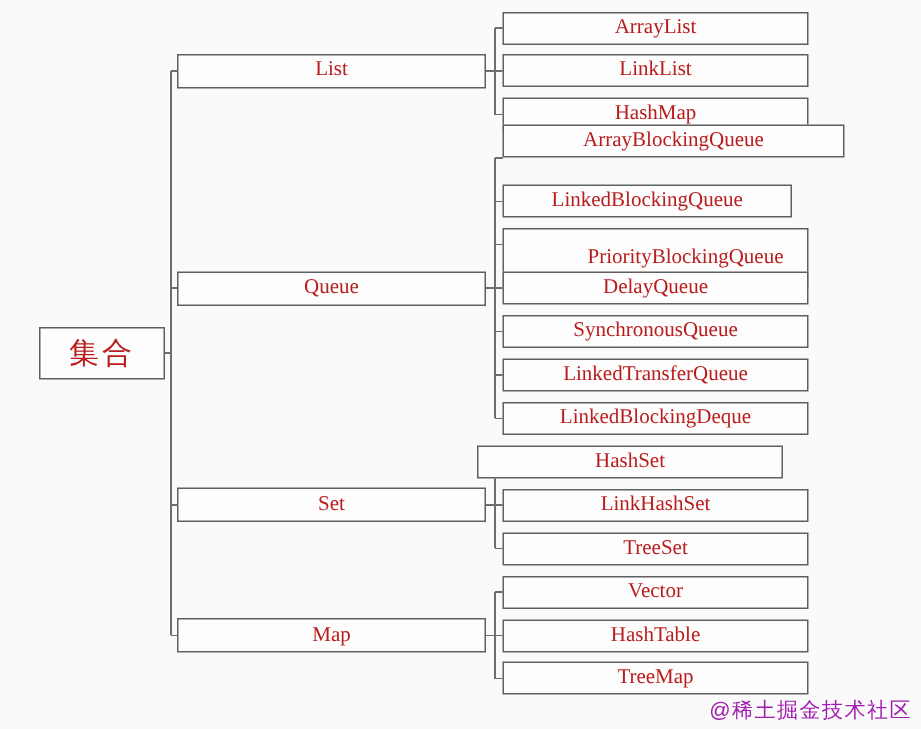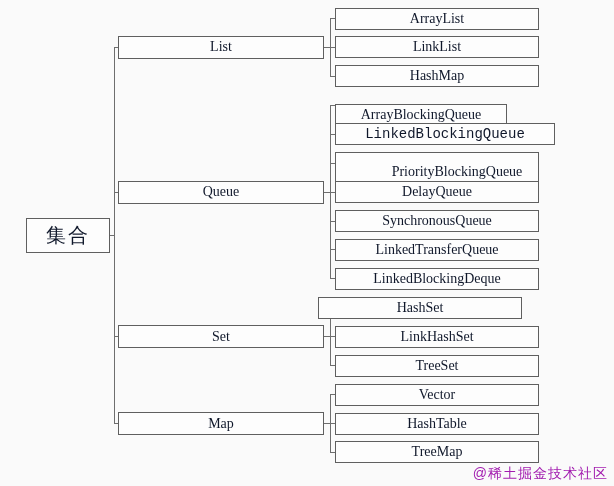--- a/index.html
+++ b/index.html
@@ -19,21 +19,21 @@
     width: 614px; height: 486px;
   }
   .node {
     position: absolute;
     box-sizing: border-box;
     background: #fdfdfd;
     border: 1px solid #5f5f5f;
     display: flex;
     align-items: center;
     justify-content: center;
-    color: #0f172a;
+    color: #b91c1c;
     white-space: nowrap;
   }
   .node.root  { font-size: 20px; letter-spacing: 2px; }
   .node.group { font-size: 14px; }
   .node.leaf  { font-size: 14px; }
   .watermark {
     position: absolute;
     right: 6px; bottom: 3px;
     font-size: 14px;
     color: #a21caf;
@@ -75,22 +75,22 @@
       <line x1="324" y1="423.52" x2="330" y2="423.52" stroke="#6e6e6e" stroke-width="1" shape-rendering="crispEdges"></line>
       <line x1="114" y1="423.52" x2="118" y2="423.52" stroke="#6e6e6e" stroke-width="1" shape-rendering="crispEdges"></line>
       <line x1="114" y1="47.43" x2="114" y2="423.52" stroke="#6e6e6e" stroke-width="1" shape-rendering="crispEdges"></line>
       <line x1="110" y1="235.475" x2="114" y2="235.475" stroke="#6e6e6e" stroke-width="1" shape-rendering="crispEdges"></line>
     </svg>
   <div id="nodes">
       <div class="node leaf" style="left: 335px; top: 7.5px; width: 204px; height: 22px;">ArrayList</div>
       <div class="node leaf" style="left: 335px; top: 36.43px; width: 204px; height: 22px;">LinkList</div>
       <div class="node leaf" style="left: 335px; top: 65.36px; width: 204px; height: 22px;">HashMap</div>
       <div class="node group" style="left: 118px; top: 35.93px; width: 206px; height: 23px;">List</div>
-      <div class="node leaf" style="left: 335px; top: 104px; width: 172px; height: 22px; text-align: center;">ArrayBlockingQueue</div>
-      <div class="node leaf" style="left: 335px; top: 123.22px; width: 220px; height: 22px; font-family: Liberation Mono, monospace;">LinkedBlockingQueue</div>
+      <div class="node leaf" style="left: 335px; top: 83px; width: 228px; height: 22px; text-align: center;">ArrayBlockingQueue</div>
+      <div class="node leaf" style="left: 335px; top: 123.22px; width: 193px; height: 22px;">LinkedBlockingQueue</div>
       <div class="node leaf" style="left: 335px; top: 152.15px; width: 204px; height: 40px; padding-left: 40px;">PriorityBlockingQueue</div>
       <div class="node leaf" style="left: 335px; top: 181.08px; width: 204px; height: 22px;">DelayQueue</div>
       <div class="node leaf" style="left: 335px; top: 210.01px; width: 204px; height: 22px;">SynchronousQueue</div>
       <div class="node leaf" style="left: 335px; top: 238.94px; width: 204px; height: 22px;">LinkedTransferQueue</div>
       <div class="node leaf" style="left: 335px; top: 267.87px; width: 204px; height: 22px;">LinkedBlockingDeque</div>
       <div class="node group" style="left: 118px; top: 180.58px; width: 206px; height: 23px;">Queue</div>
       <div class="node leaf" style="left: 318px; top: 296.8px; width: 204px; height: 22px;">HashSet</div>
       <div class="node leaf" style="left: 335px; top: 325.73px; width: 204px; height: 22px;">LinkHashSet</div>
       <div class="node leaf" style="left: 335px; top: 354.66px; width: 204px; height: 22px;">TreeSet</div>
       <div class="node group" style="left: 118px; top: 325.23px; width: 206px; height: 23px;">Set</div>

